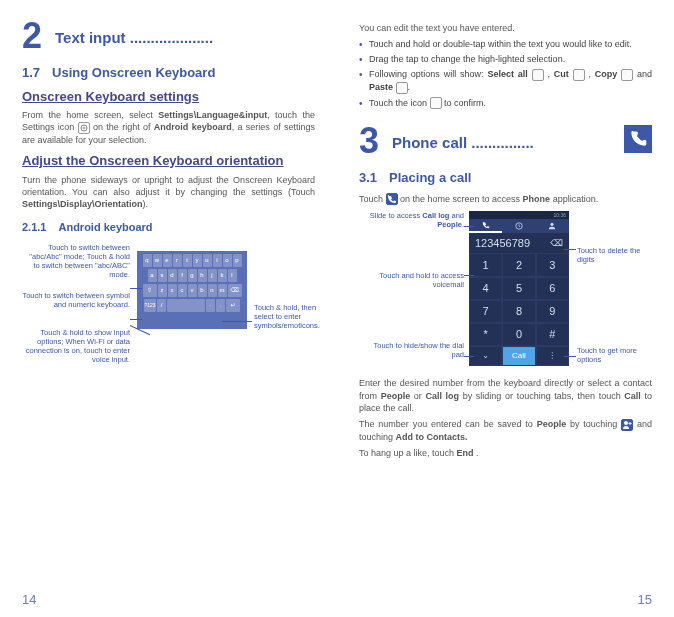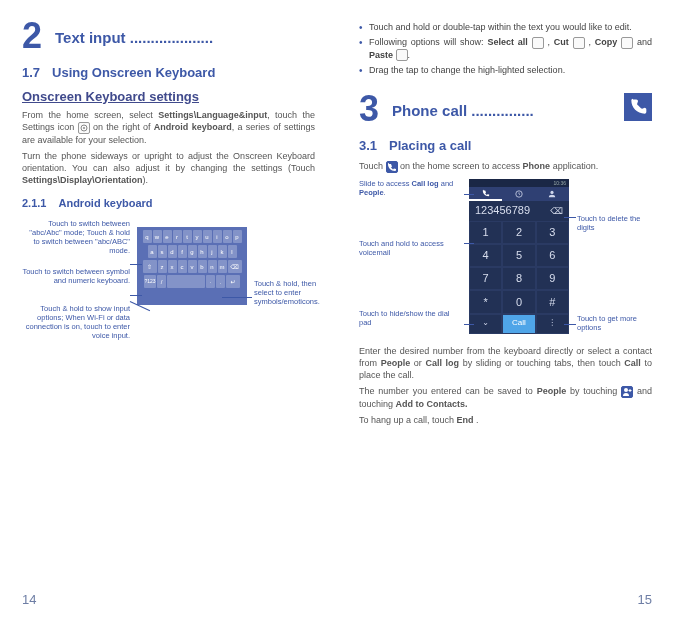--- a/index.html
+++ b/index.html
@@ -113,21 +113,21 @@
   .phone-tab { flex:1; display:flex; align-items:center; justify-content:center; color:#cfd6eb; font-size:7px; }
   .phone-tab.active { border-bottom:2px solid #fff; }
   .phone-number { height:20px; color:#d8deee; font-size:11px; display:flex; align-items:center; justify-content:space-between; padding:0 6px; }
   .phone-number .bs { font-size:9px; }
   .dialpad { flex:1; display:grid; grid-template-columns:repeat(3,1fr); }
   .dk { border:1px solid #2a3a63; color:#d8deee; display:flex; align-items:center; justify-content:center; font-size:11px; }
   .phone-bottom { height:20px; display:flex; }
   .pb { flex:1; display:flex; align-items:center; justify-content:center; color:#cfd6eb; font-size:8px; border:1px solid #2a3a63;}
   .pb.call { background:#4fa5e8; color:#fff; font-size:8px; }
   .dial-label { position:absolute; font-size:7.5px; color:#3d58a7; line-height:1.2; }
-  .dial-label.rtl { text-align:left; }
+  .dial-label.rtl { text-align:right; }
   .dial-line { position:absolute; background:#3d58a7; height:1px; }
 
 </style>
 </head>
 <body>
 
 <div class="page">
   <div class="chapter-row">
     <span class="big-num">2</span>
     <span class="chapter-title">Text input ....................</span>
@@ -138,20 +138,21 @@
   </div>
 
   <div class="h3">Onscreen Keyboard settings</div>
   <p>
     <span>From the home screen, select </span><strong>Settings\Language&amp;input</strong><span>, touch the Settings icon </span><span class="inline-icon gear"><svg viewBox="0 0 10 10">
           <circle cx="5" cy="5" r="3" fill="none" stroke="#888" stroke-width="1"></circle>
           <circle cx="5" cy="5" r="1" fill="#888"></circle>
         </svg></span><span> on the right of </span><strong>Android keyboard</strong><span>, a series of settings are available for your selection.</span>
   </p>
 
+  <div class="h3">Adjust the Onscreen Keyboard orientation</div>
   <p>
     <span>Turn the phone sideways or upright to adjust the Onscreen Keyboard orientation. You can also adjust it by changing the settings (Touch </span><strong>Settings\Display\Orientation</strong><span>).</span>
   </p>
 
   <div class="h4">
     <span class="num">2.1.1</span><span>Android keyboard</span>
   </div>
 
   <div class="kb-wrap">
 
@@ -210,33 +211,37 @@
     <div class="kb-line" style="left:108px; top:82px; width:22px; transform:rotate(25deg); transform-origin:left;"></div>
 
     <div class="kb-label" style="left:232px; top:60px; width:80px;">Touch &amp; hold, then select to enter symbols/emoticons.</div>
     <div class="kb-line" style="left:200px; top:78px; width:30px;"></div>
   </div>
 
   <div class="page-num left">14</div>
 </div>
 
 <div class="page">
+  <p>You can edit the text you have entered.</p>
   <ul class="bullets">
     <li>Touch and hold or double-tap within the text you would like to edit.</li>
+    <li>Drag the tap to change the high-lighted selection.</li>
     <li>
       <span>Following options will show: </span><strong>Select all</strong>
       <span class="inline-icon"></span> ,
       <strong>Cut</strong>
       <span class="inline-icon"></span> ,
       <strong>Copy</strong>
       <span class="inline-icon"></span>
       <span> and </span><strong>Paste</strong>
       <span class="inline-icon"></span>.
     </li>
-    <li>Drag the tap to change the high-lighted selection.</li>
+    <li>
+      <span>Touch the icon </span><span class="inline-icon"></span><span> to confirm.</span>
+    </li>
   </ul>
 
   <div class="chapter-row" style="margin-top:14px;">
     <span class="big-num">3</span>
     <span class="chapter-title">Phone call ...............</span>
     <span class="chapter-icon">
       <svg viewBox="0 0 24 24">
           <path d="M6 2c-1 0-2 1-2 2 0 9 7 16 16 16 1 0 2-1 2-2v-3c0-1-1-2-2-2l-3 1c-1 0-1 0-2-1l-3-3c-1-1-1-1-1-2l1-3c0-1-1-2-2-2H6z"></path>
         </svg>
     </span>
@@ -322,17 +327,17 @@
 
   <p>
     <span>The number you entered can be saved to </span><strong>People</strong><span> by touching </span><span class="inline-icon add"><svg viewBox="0 0 10 10">
           <circle cx="4" cy="3" r="2" fill="#fff"></circle>
           <path d="M1 9c0-2 1-3 3-3s3 1 3 3" fill="#fff"></path>
           <path d="M8 2v3M6.5 3.5h3" stroke="#fff"></path>
         </svg></span><span> and touching </span><strong>Add to Contacts.</strong>
   </p>
 
   <p>
-    <span>To hang up a call, touch </span><strong>End</strong><span> .</span>
+    <span>To hang up a like, touch </span><strong>End</strong><span> .</span>
   </p>
 
   <div class="page-num right">15</div>
 </div>
 
 </body></html>

